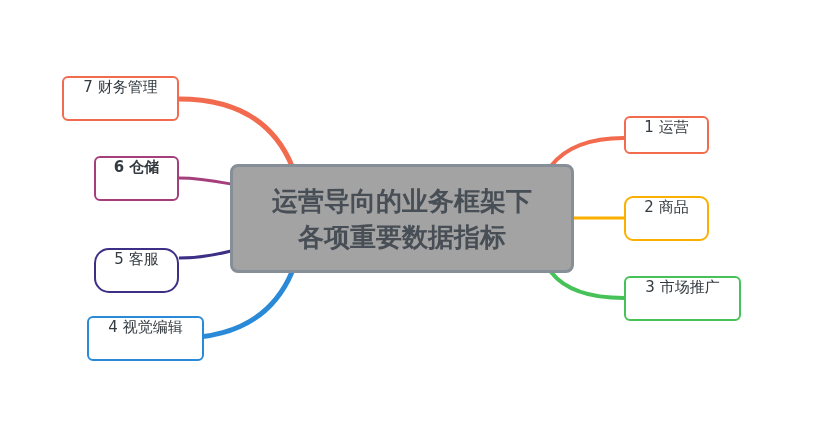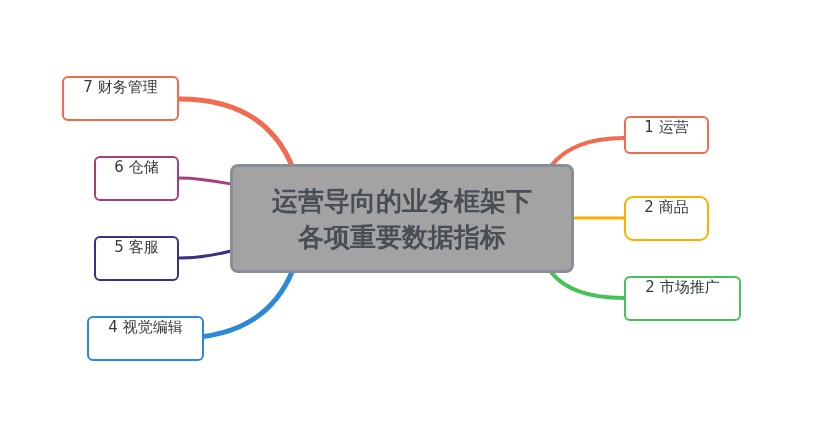--- a/index.html
+++ b/index.html
@@ -29,31 +29,31 @@
 </svg>
 
 <div class="central" style="left:230px; top:164px; width:344px; height:109px;">
   <div>运营导向的业务框架下</div>
   <div>各项重要数据指标</div>
 </div>
 
 <div class="node" style="left:62px; top:76px; width:117px; height:45px; border-color:#f26b4e;">
   <span>7 财务管理</span>
 </div>
-<div class="node" style="left:94px; top:156px; width:85px; height:45px; border-color:#a53f7c;">
+<div class="node" style="left:94px; top:156px; width:85px; height:45px; border-color:#a53f7c;font-weight:bold;">
   <span>6 仓储</span>
 </div>
-<div class="node" style="left:94px; top:236px; width:85px; height:45px; border-color:#3d2e86;">
+<div class="node" style="left:94px; top:248px; width:85px; height:45px; border-color:#3d2e86;border-radius:15px;">
   <span>5 客服</span>
 </div>
 <div class="node" style="left:62px; top:316px; width:117px; height:45px; border-color:#2b8ad8;margin-left:25px;">
   <span>4 视觉编辑</span>
 </div>
 
 <div class="node" style="left:624px; top:116px; width:85px; height:38px; border-color:#f26b4e;">
   <span>1 运营</span>
 </div>
 <div class="node" style="left:624px; top:196px; width:85px; height:45px; border-color:#fbb000;border-radius:9px;">
   <span>2 商品</span>
 </div>
 <div class="node" style="left:624px; top:276px; width:117px; height:45px; border-color:#46c258;">
-  <span>2 市场推广</span>
+  <span>3 市场推广</span>
 </div>
 
 </body></html>

